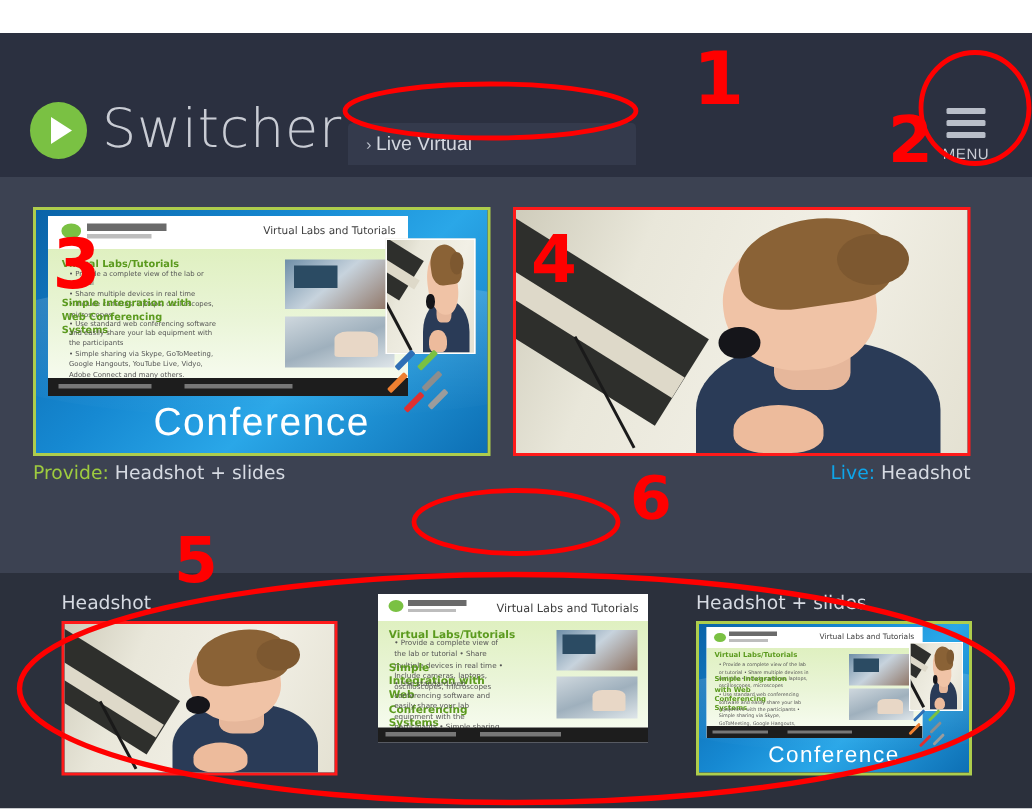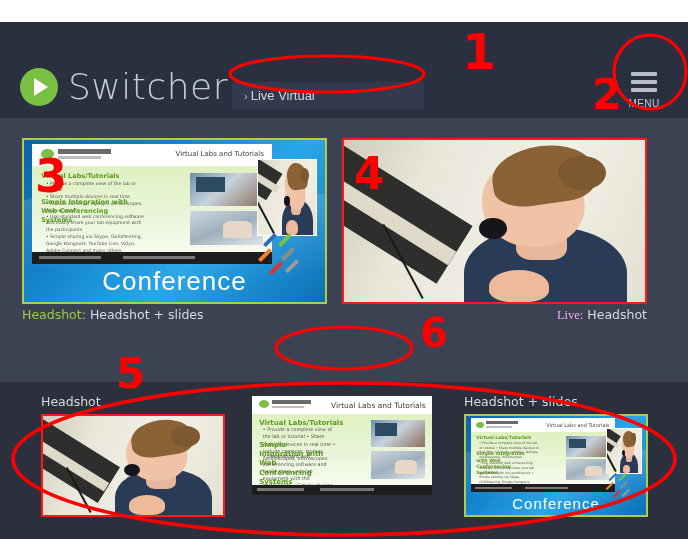--- a/index.html
+++ b/index.html
@@ -60,21 +60,21 @@
   .mon-live    { left:342px; top:20px; width:305px; height:166px; border:2px solid #ff1a1a; }
   .mon-inner { width:100%; height:100%; overflow:hidden; position:relative; }
 
   .mon-caption {
     position:absolute; font-size:12.5px; white-space:nowrap;
     font-family:"DejaVu Sans", sans-serif;
   }
   .cap-preview { left:22px; top:189px; }
   .cap-live    { right:41px; top:189px; text-align:right; }
   .cap-key-prev { color:#9ecb3f; }
-  .cap-key-live { color:#f0abfc;font-family:Liberation Serif, serif; }
+  .cap-key-live { color:#0ea5e9; }
   .cap-val { color:#d6dae2; }
 
   .switch-btn {
     position:absolute; left:300px; top:334px; width:88px; height:26px;
     background:#757b88; border-radius:4px;
     display:flex; align-items:center; justify-content:center; gap:6px;
     color:#ffffff; font-size:12px; letter-spacing:.6px;
   }
   .switch-arrow { font-size:14px; font-weight:bold; line-height:1; }
 
@@ -313,21 +313,21 @@
           <div class="sh-hair"></div>
             <div class="sh-bun"></div>
           <div class="sh-mic-stick"></div>
             <div class="sh-mic-head"></div>
             <div class="sh-hand"></div>
         </div>
       </div>
     </div>
 
     <div class="mon-caption cap-preview">
-      <span class="cap-key-prev">Headshot:</span>
+      <span class="cap-key-prev">Provide:</span>
       <span class="cap-val">Headshot + slides</span>
     </div>
 
     <div class="mon-caption cap-live">
       <span class="cap-key-live">Live:</span>
       <span class="cap-val">Headshot</span>
     </div>
 
     <div class="switch-btn">
       <span class="switch-arrow">➞</span>

